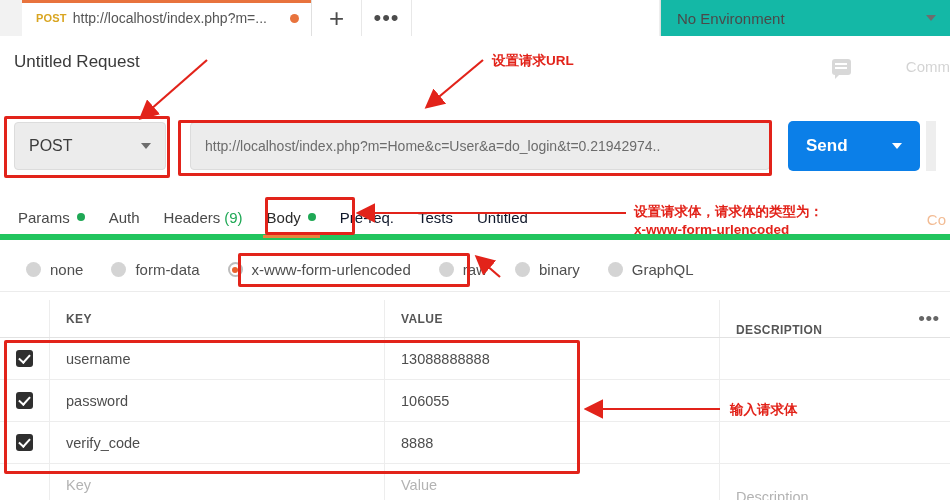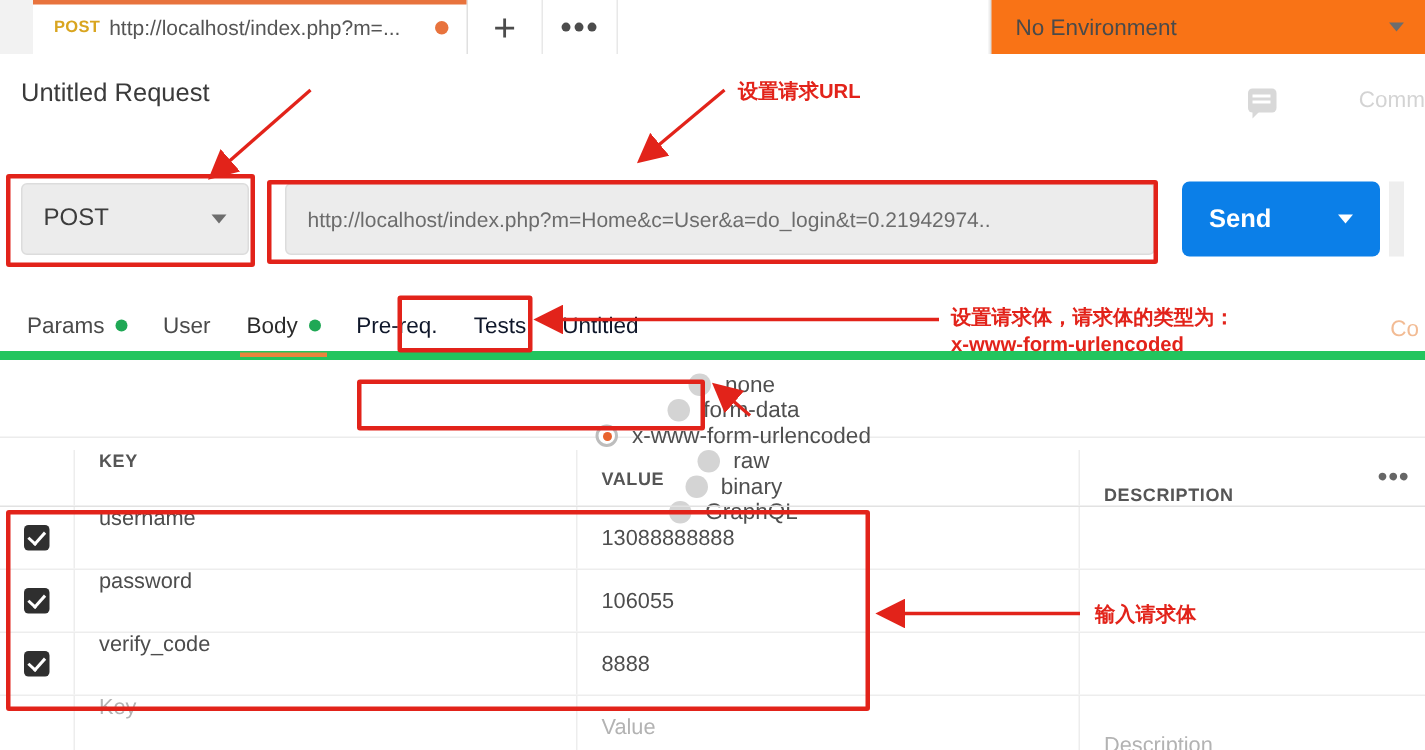--- a/index.html
+++ b/index.html
@@ -42,21 +42,21 @@
   .strip-btn {
     width: 50px; background: #fff; border-right: 1px solid #e8e8e8;
     display: flex; align-items: center; justify-content: center;
     color: #555;
   }
   .plus-glyph { font-size: 26px; font-weight: 300; color: #4c4c4c; line-height: 1; }
   .dots-glyph { font-size: 22px; letter-spacing: 1px; color: #4c4c4c; line-height: 0.6; }
   .strip-fill { flex: 1; background: #fff; border-right: 1px solid #eee; }
 
   .env-wrap {
-    width: 290px; background: #f97316; display: flex; align-items: center;
+    width: 290px; background: #14b8a6; display: flex; align-items: center;
     padding: 0 14px 0 16px; border-left: 1px solid #e0e0e0; gap: 35px;
   }
   .env-label { font-size: 15px; color: #4a4a4a; flex: 1; }
   .caret { width: 0; height: 0; border-left: 5px solid transparent;
            border-right: 5px solid transparent; border-top: 6px solid #6d6d6d; }
 
   
   .title-row {
     position: absolute; left: 0; top: 36px; width: 826px; height: 52px;
     background: #fff; display: flex; align-items: center;
@@ -127,21 +127,21 @@
   .gdot { width: 8px; height: 8px; border-radius: 50%; background: #1fa855; margin-left: 7px; }
   .hdr-count { color: #1fa855; margin-left: 4px; }
   .cookie-link {
     position: absolute; right: 4px; top: 11px; font-size: 15px; color: #e8853d;
     opacity: .55;
   }
 
   
   .radio-row {
     position: absolute; left: 0; top: 248px; width: 950px; height: 44px;
-    display: flex; align-items: center; border-bottom: 1px solid #ececec; flex-direction: column;
+    display: flex; align-items: center; border-bottom: 1px solid #ececec;
   }
   .radio-item { display: flex; align-items: center; margin-left: 28px; }
   .radio-item:first-child { margin-left: 26px; }
   .rdot {
     width: 15px; height: 15px; border-radius: 50%; background: #d4d4d4;
     margin-right: 9px; flex: none;
   }
   .rdot.on {
     background: #fff; border: 2px solid #bdbdbd; position: relative;
   }
@@ -152,21 +152,21 @@
   .rlabel { font-size: 15px; color: #4f4f4f; }
 
   
   .tbl { position: absolute; left: 0; top: 300px; width: 950px; }
   .trow { display: flex; height: 42px; align-items: center;
           border-bottom: 1px solid #ededed; }
   .thead { height: 38px; border-bottom: 1px solid #e2e2e2; }
   .c-chk { width: 50px; display: flex; align-items: center; justify-content: center;
            border-right: 1px solid #ededed; height: 100%; }
   .c-key { width: 335px; padding-left: 16px; border-right: 1px solid #ededed;
-           height: 100%; display: flex; overflow: hidden; }
+           height: 100%; display: flex; align-items: center; overflow: hidden; }
   .c-val { width: 335px; padding-left: 16px; border-right: 1px solid #ededed;
            height: 100%; display: flex; align-items: center; overflow: hidden; }
   .c-desc { flex: 1; padding-left: 16px; height: 100%; display: flex;
             align-items: flex-end; overflow: hidden; }
   .c-menu { width: 42px; display: flex; align-items: center; justify-content: center;
             height: 100%; }
   .th { font-size: 12px; font-weight: bold; color: #555; letter-spacing: .4px; }
   .td { font-size: 14.5px; color: #4d4d4d; }
   .td.ph { color: #b3b3b3; }
   .chk {
@@ -236,21 +236,25 @@
     </div>
     <div class="send-side"></div>
   </div>
 
   <div class="sect-tabs">
     <div class="sect-tab">
       <span>Params</span>
       <span class="gdot"></span>
     </div>
     <div class="sect-tab">
-      <span>User</span>
+      <span>Auth</span>
+    </div>
+    <div class="sect-tab">
+      <span>Headers</span>
+      <span class="hdr-count">(9)</span>
     </div>
     <div class="sect-tab active">
       <span>Body</span>
       <span class="gdot"></span>
     </div>
     <div class="sect-tab muted">
       <span>Pre-req.</span>
     </div>
     <div class="sect-tab muted">
       <span>Tests</span>

